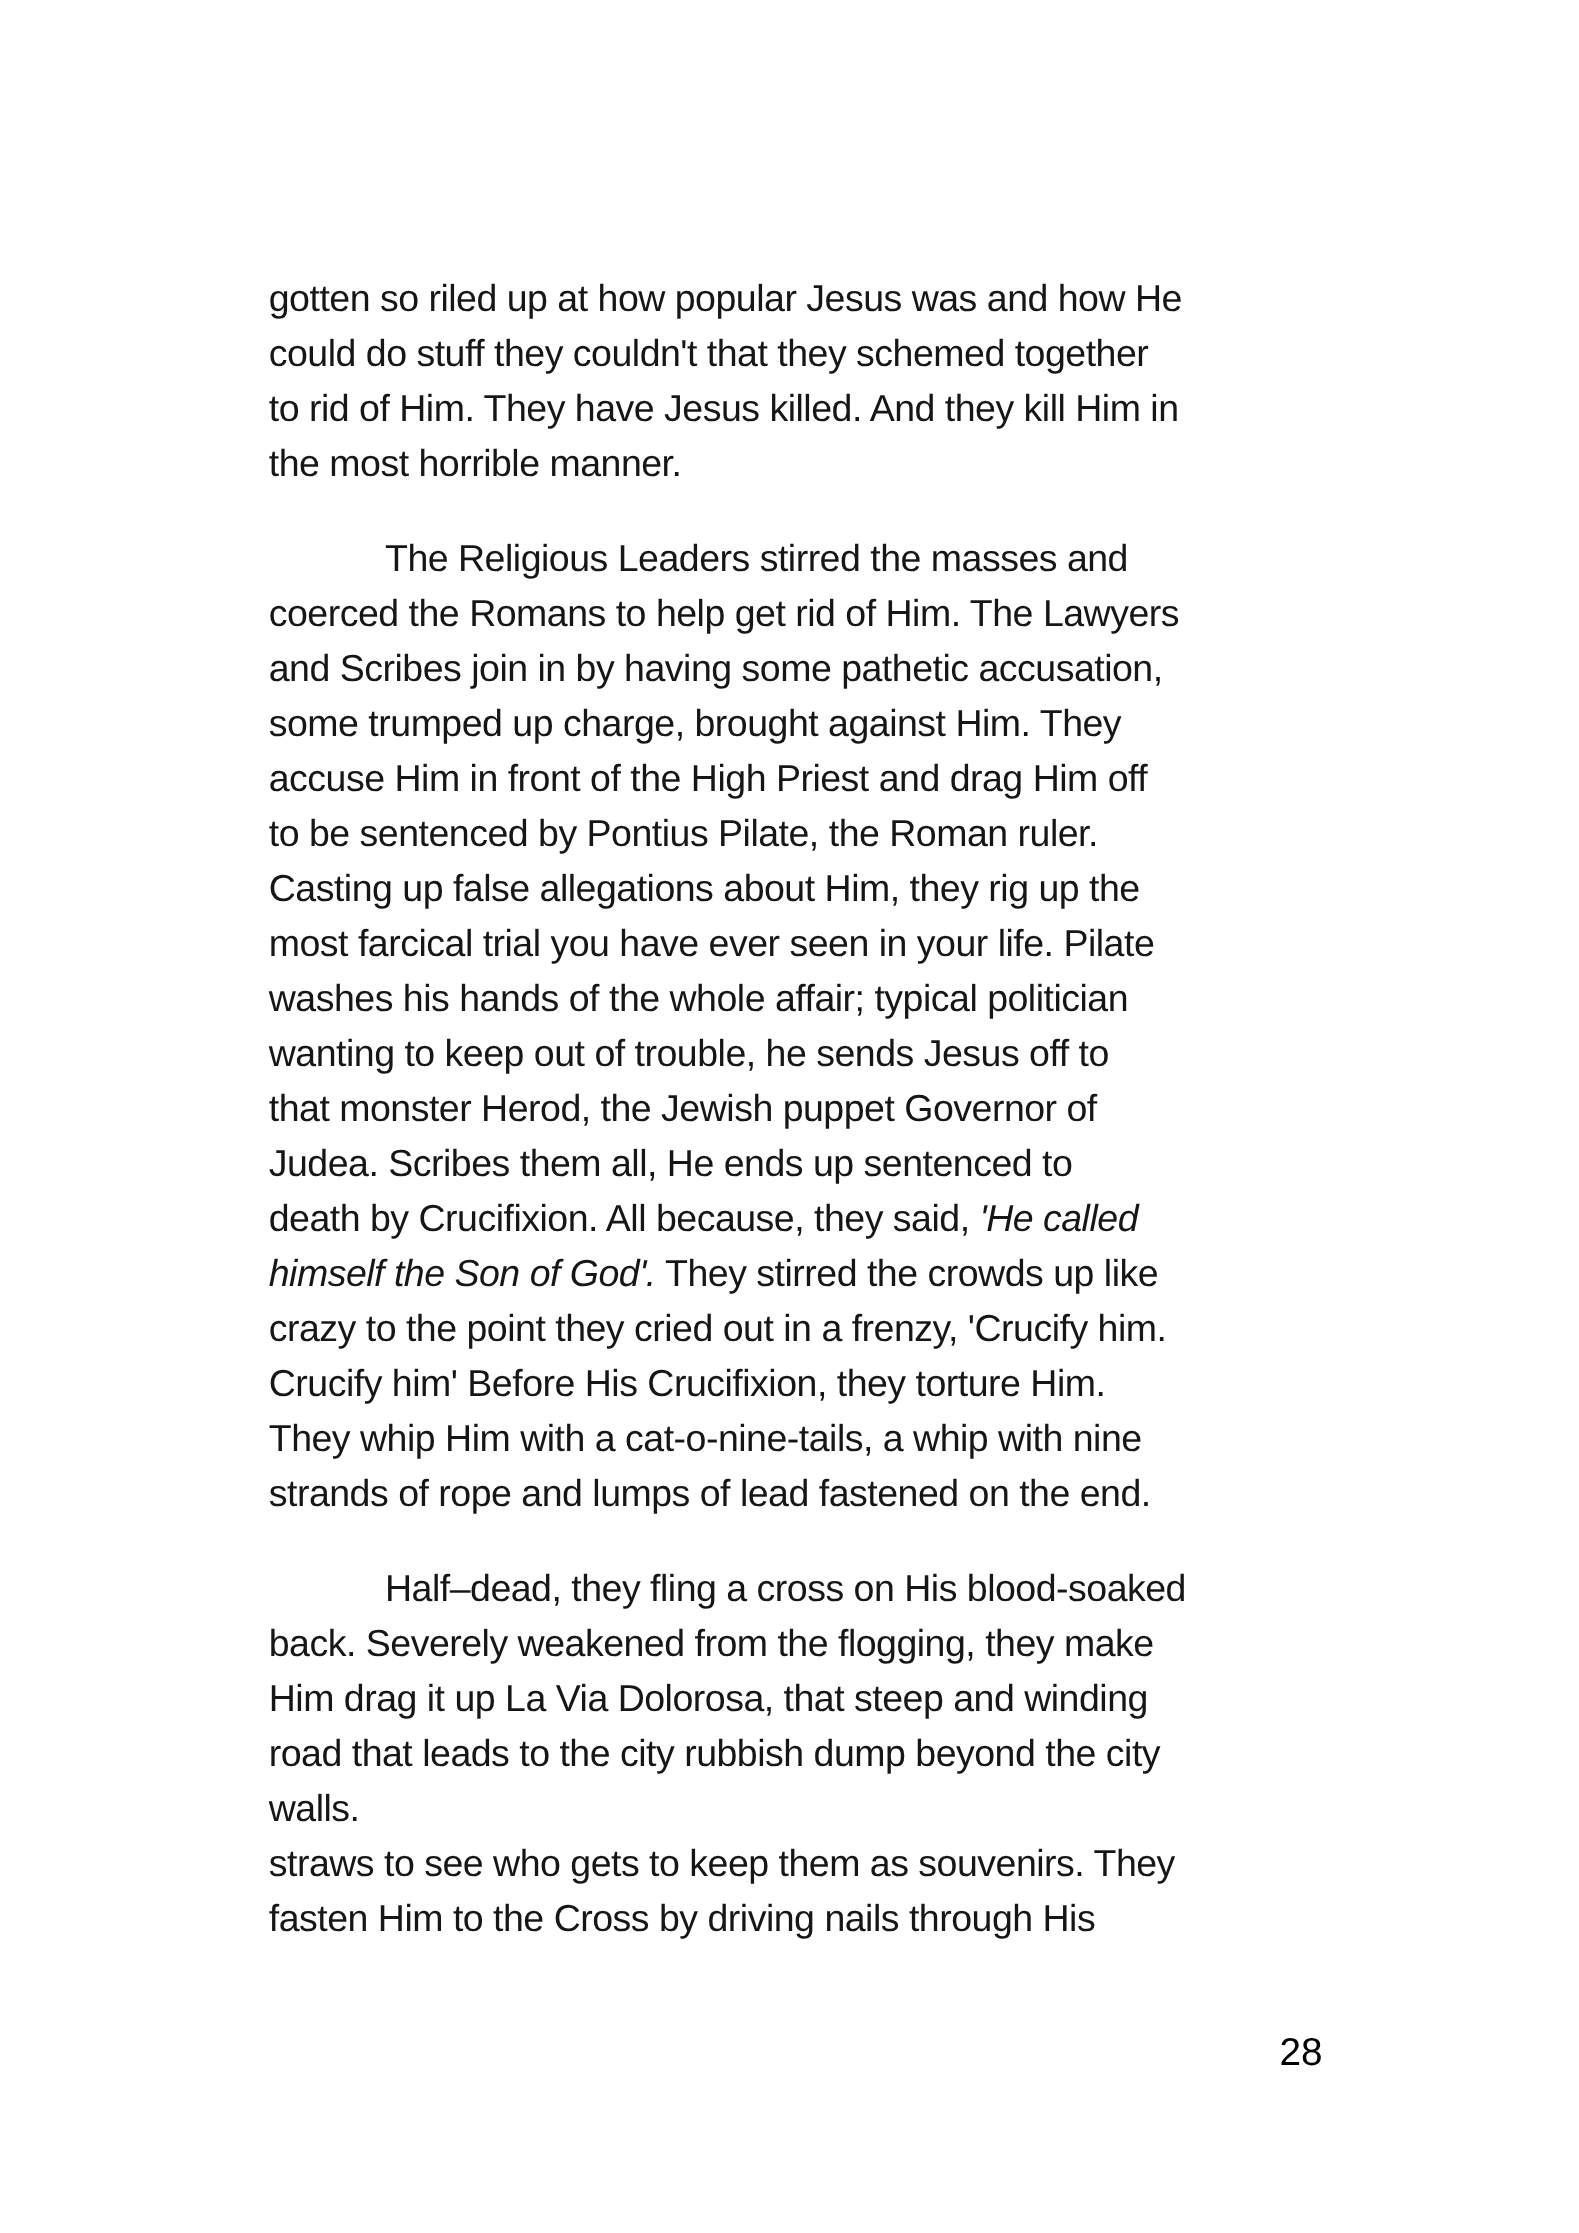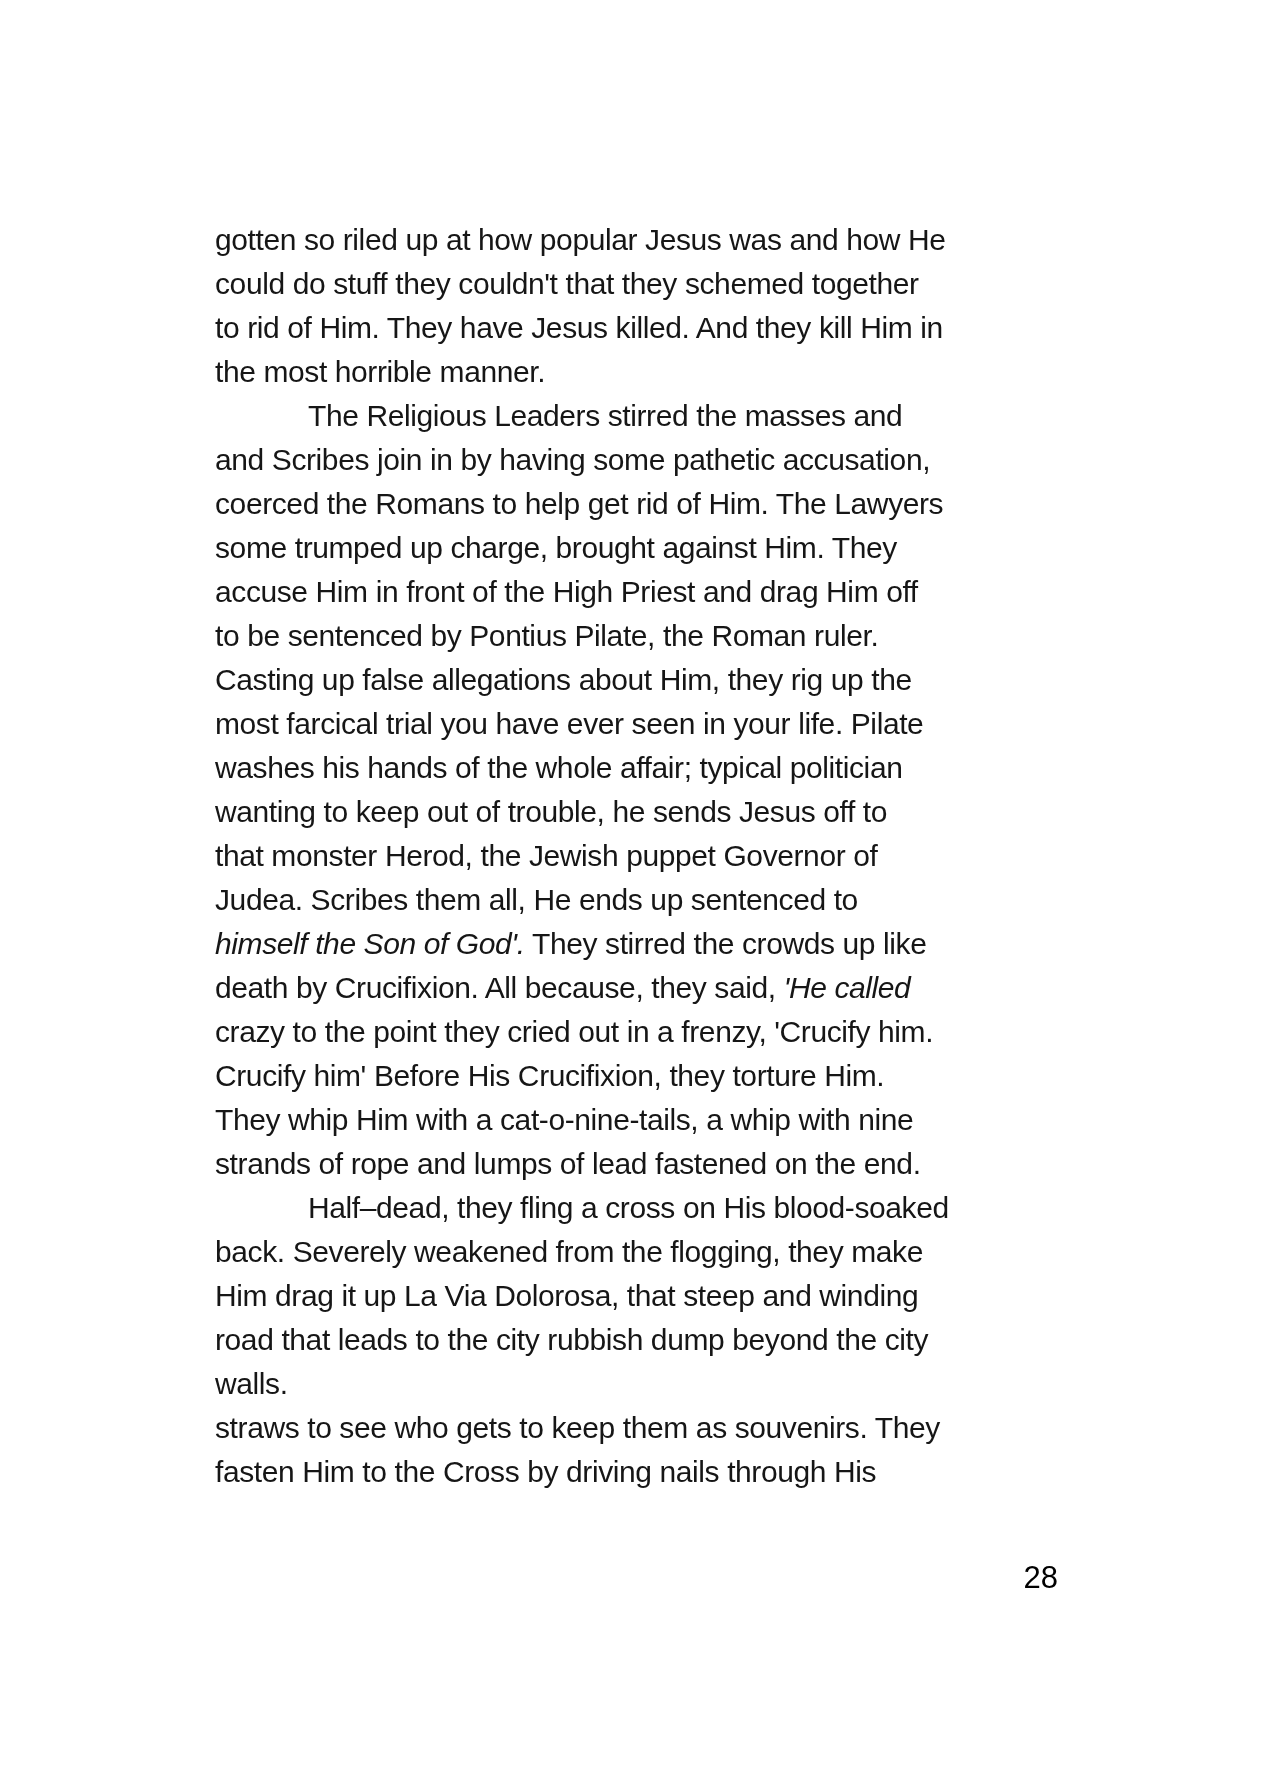--- a/index.html
+++ b/index.html
@@ -27,20 +27,21 @@
   }
   .line {
     font-size: 30px;
     line-height: 44px;
     letter-spacing: -0.4px;
     white-space: nowrap;
     color: #161616;
   }
   .line.indent {
     padding-left: 93px;
+    margin-top: 32px;
   }
   .italic {
     font-style: italic;
   }
   .page-number-row {
     margin-top: 62px;
     text-align: right;
     font-size: 31px;
     line-height: 44px;
     color: #000000;
@@ -50,33 +51,33 @@
 <body>
 
 <div class="doc-page">
   <div class="text-block">
 
     <div class="line"><span>gotten so riled up at how popular Jesus was and how He</span></div>
       <div class="line"><span>could do stuff they couldn't that they schemed together</span></div>
       <div class="line"><span>to rid of Him. They have Jesus killed. And they kill Him in</span></div>
       <div class="line"><span>the most horrible manner.</span></div>
       <div class="line indent"><span>The Religious Leaders stirred the masses and</span></div>
+      <div class="line"><span>coerced the Romans to help get rid of Him. The Lawyers</span></div>
       <div class="line"><span>and Scribes join in by having some pathetic accusation,</span></div>
-      <div class="line"><span>coerced the Romans to help get rid of Him. The Lawyers</span></div>
       <div class="line"><span>some trumped up charge, brought against Him. They</span></div>
       <div class="line"><span>accuse Him in front of the High Priest and drag Him off</span></div>
       <div class="line"><span>to be sentenced by Pontius Pilate, the Roman ruler.</span></div>
       <div class="line"><span>Casting up false allegations about Him, they rig up the</span></div>
       <div class="line"><span>most farcical trial you have ever seen in your life. Pilate</span></div>
       <div class="line"><span>washes his hands of the whole affair; typical politician</span></div>
       <div class="line"><span>wanting to keep out of trouble, he sends Jesus off to</span></div>
       <div class="line"><span>that monster Herod, the Jewish puppet Governor of</span></div>
       <div class="line"><span>Judea. Scribes them all, He ends up sentenced to</span></div>
+      <div class="line"><span>death by Crucifixion. All because, they said, </span><span class="italic">'He called</span></div>
       <div class="line"><span class="italic">himself the Son of God'.</span><span> They stirred the crowds up like</span></div>
-      <div class="line"><span>death by Crucifixion. All because, they said, </span><span class="italic">'He called</span></div>
       <div class="line"><span>crazy to the point they cried out in a frenzy, 'Crucify him.</span></div>
       <div class="line"><span>Crucify him' Before His Crucifixion, they torture Him.</span></div>
       <div class="line"><span>They whip Him with a cat-o-nine-tails, a whip with nine</span></div>
       <div class="line"><span>strands of rope and lumps of lead fastened on the end.</span></div>
       <div class="line indent"><span>Half–dead, they fling a cross on His blood-soaked</span></div>
       <div class="line"><span>back. Severely weakened from the flogging, they make</span></div>
       <div class="line"><span>Him drag it up La Via Dolorosa, that steep and winding</span></div>
       <div class="line"><span>road that leads to the city rubbish dump beyond the city</span></div>
       <div class="line"><span>walls.</span></div>
       <div class="line"><span>straws to see who gets to keep them as souvenirs. They</span></div>

